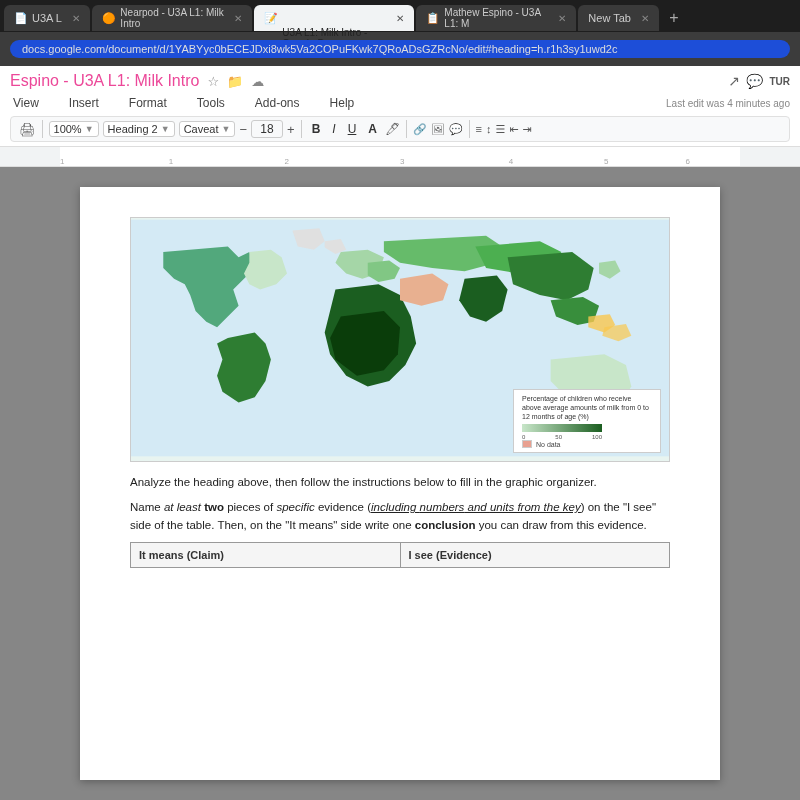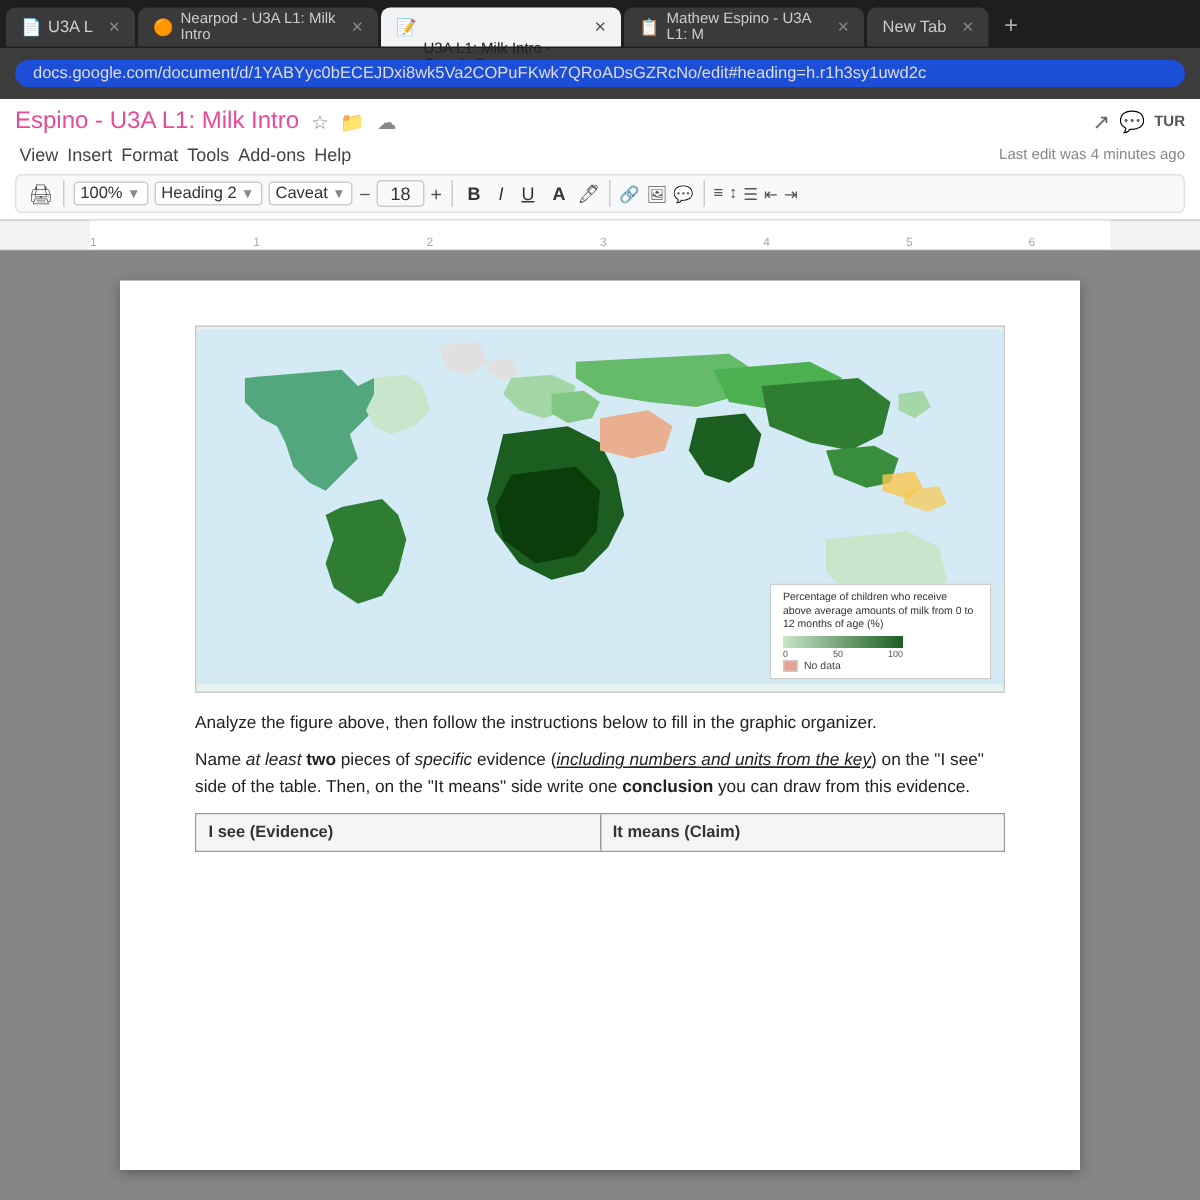--- a/index.html
+++ b/index.html
@@ -111,21 +111,21 @@
       color: #ec4899;
       font-weight: normal;
     }
 
     .docs-star { color: #888; font-size: 13px; }
     .docs-icon-btn { color: #888; font-size: 13px; cursor: pointer; }
 
     .docs-menu-row {
       display: flex;
       align-items: center;
-      gap: 0;
+      gap: 24px;
       font-size: 12px;
       color: #444;
       margin-bottom: 4px;
     }
 
     .docs-menu-item {
       cursor: pointer;
       padding: 2px 3px;
       border-radius: 3px;
     }
@@ -538,26 +538,26 @@
           <span>50</span>
           <span>100</span>
         </div>
         <div class="legend-no-data">
           <div class="legend-no-data-box"></div>
           <span>No data</span>
         </div>
       </div>
     </div>
 
-    <p class="doc-text">Analyze the figure above, then follow the instructions below to fill in the graphic organizer.</p>
+    <p class="doc-text">Analyze the heading above, then follow the instructions below to fill in the graphic organizer.</p>
 
     <p class="doc-text">
       <span>Name </span><span class="doc-text-italic">at least </span><span class="doc-text-bold">two</span><span> pieces of </span><span class="doc-text-italic">specific</span><span> evidence (</span><span class="doc-text-italic doc-text-underline">including <span class="doc-text-underline">numbers</span> and <span class="doc-text-underline">units from the key</span></span><span>) on the "I see" side of the table. Then, on the "It means" side write one </span><span class="doc-text-bold">conclusion</span><span> you can draw from this evidence.</span>
     </p>
 
     <div class="table-container">
       <div class="table-header">
+        <div class="table-cell">It means (Claim)</div>
         <div class="table-cell">I see (Evidence)</div>
-        <div class="table-cell">It means (Claim)</div>
       </div>
     </div>
   </div>
 </div>
 
 </body></html>

